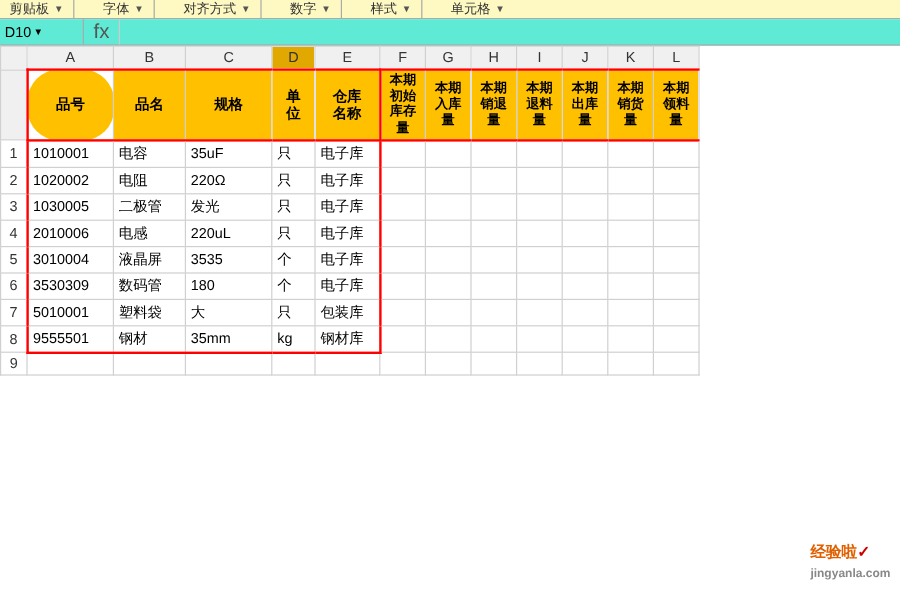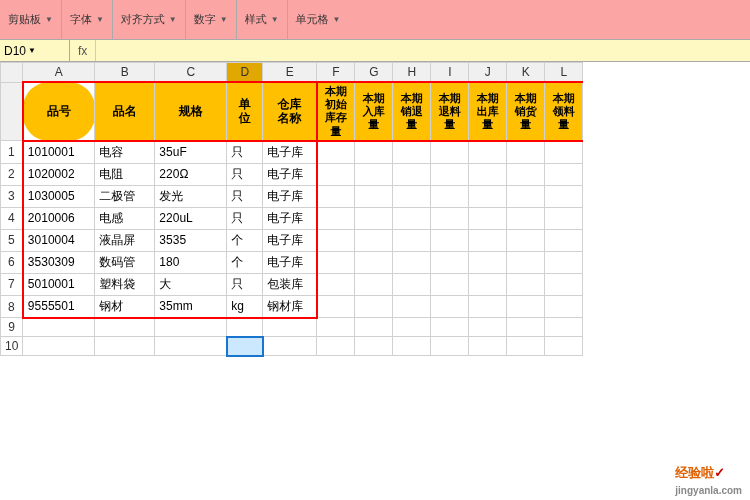--- a/index.html
+++ b/index.html
@@ -9,23 +9,24 @@
       background: #fff;
       width: 750px;
       height: 500px;
       overflow: hidden;
     }
 
     
     .toolbar {
       display: flex;
       border-bottom: 1px solid #aaa;
-      background: #fca5a5;
-      height: 40px;
+      background: #fef9c3;
+      height: 16px;
       align-items: center;
+      gap: 16px;
     }
     .toolbar-section {
       display: flex;
       align-items: center;
       padding: 0 8px;
       border-right: 1px solid #aaa;
       height: 100%;
       font-size: 11px;
       color: #333;
     }
@@ -35,21 +36,21 @@
       margin-left: 4px;
       color: #555;
     }
 
     
     .formula-bar {
       display: flex;
       align-items: center;
       height: 22px;
       border-bottom: 1px solid #aaa;
-      background: #fef9c3;
+      background: #5eead4;
     }
     .cell-ref {
       width: 70px;
       border-right: 1px solid #aaa;
       padding: 0 4px;
       height: 100%;
       display: flex;
       align-items: center;
       font-size: 12px;
     }
@@ -57,21 +58,21 @@
       font-size: 8px;
       margin-left: 2px;
     }
     .formula-icon {
       padding: 0 8px;
       border-right: 1px solid #ccc;
       height: 100%;
       display: flex;
       align-items: center;
       color: #555;
-      font-size: 12px;
+      font-size: 17px;
     }
     .formula-input {
       flex: 1;
       padding: 0 6px;
       font-size: 12px;
     }
 
     
     .spreadsheet {
       overflow: auto;
@@ -152,21 +153,21 @@
     .w-g   { width: 38px; }
     .w-h   { width: 38px; }
     .w-i   { width: 38px; }
     .w-j   { width: 38px; }
     .w-k   { width: 38px; }
     .w-l   { width: 38px; }
 
     
     .watermark {
       position: fixed;
-      bottom: 3px;
+      bottom: 16px;
       right: 8px;
       font-size: 13px;
       color: #e06000;
       font-weight: bold;
       pointer-events: none;
       z-index: 100;
     }
     .watermark-check {
       color: #cc0000;
     }
@@ -394,35 +395,20 @@
           <td></td>
           <td></td>
           <td></td>
           <td></td>
           <td></td>
           <td></td>
           <td></td>
           <td></td>
           <td></td>
         </tr>
-        <tr class="data-row">
-          <td class="row-num">10</td>
-          <td></td>
-          <td></td>
-          <td></td>
-          <td class="selected-cell"></td>
-          <td></td>
-          <td></td>
-          <td></td>
-          <td></td>
-          <td></td>
-          <td></td>
-          <td></td>
-          <td></td>
-        </tr>
       </tbody>
   </table>
 </div>
 
 <div class="watermark">
   <span>经验啦</span><span class="watermark-check">✓</span><br>
   <span style="font-size:10px; color:#888;">jingyanla.com</span>
 </div>
 
 </body></html>

